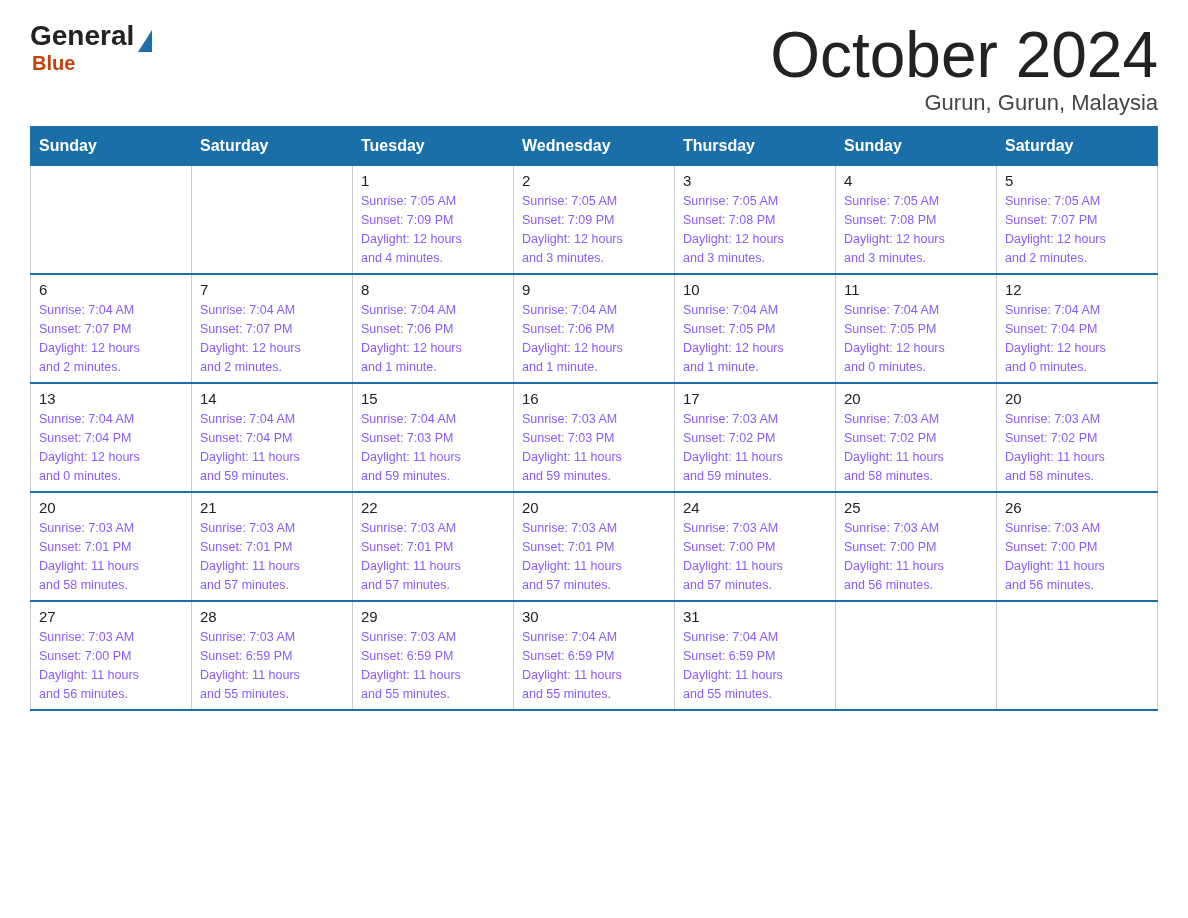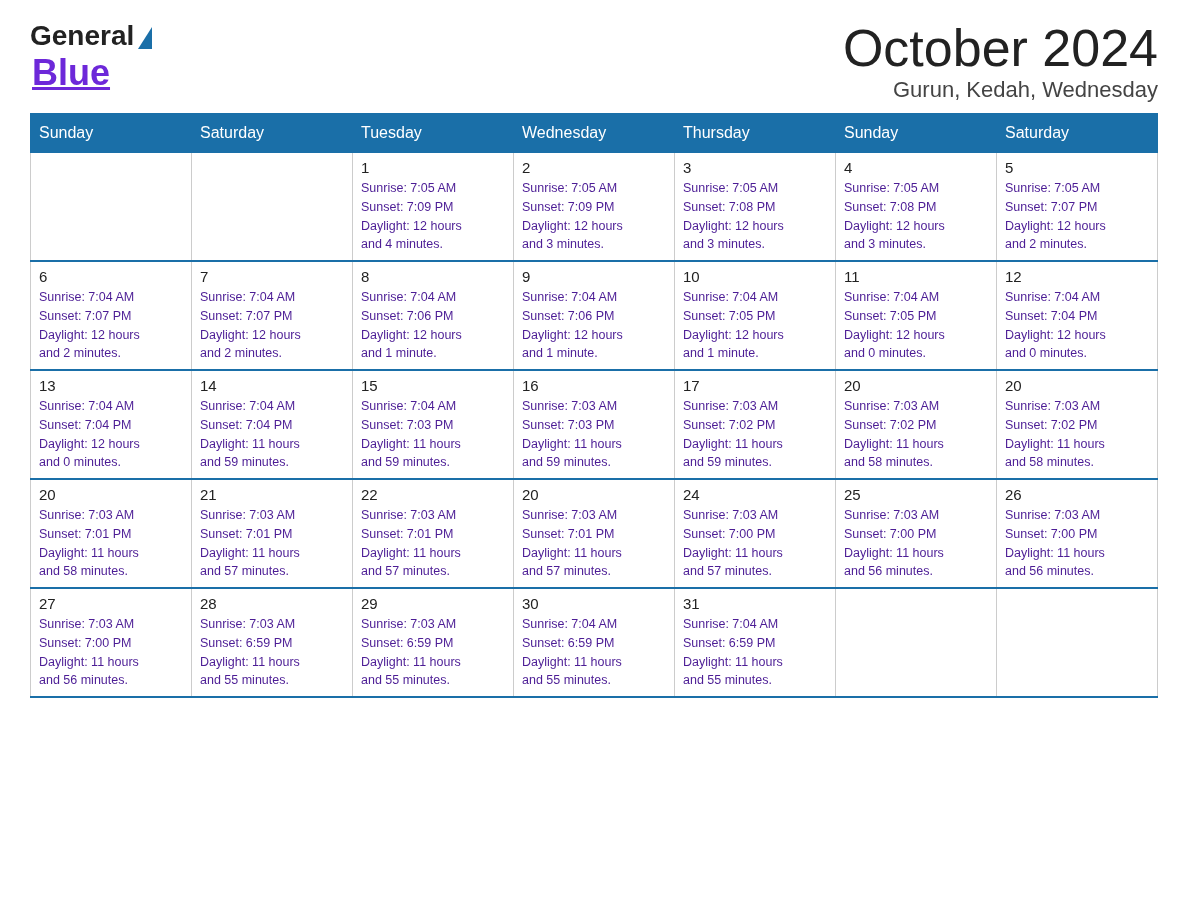--- a/index.html
+++ b/index.html
@@ -25,50 +25,49 @@
     .logo-triangle {
       width: 0;
       height: 0;
       border-left: 14px solid transparent;
       border-right: 0px solid transparent;
       border-bottom: 22px solid #1a6fa8;
       margin-left: 4px;
       margin-top: 4px;
     }
     .logo-blue {
-      font-size: 36px;
+      font-size: 20px;
       font-weight: bold;
-      color: #6d28d9;
+      color: #c2410c;
       margin-top: -2px;
-      text-decoration: underline;
     }
     .title-block {
       text-align: right;
     }
     .title-block h1 {
-      font-size: 52px;
+      font-size: 64px;
       font-weight: normal;
       color: #222;
       line-height: 1.1;
     }
     .title-block h2 {
       font-size: 22px;
       font-weight: normal;
       color: #444;
     }
     .calendar {
       width: 100%;
       border-collapse: collapse;
       margin-top: 5px;
     }
     .calendar th {
       background: #1a6fa8;
       color: #fff;
       font-size: 16px;
-      font-weight: normal;
+      font-weight: bold;
       padding: 10px 8px;
       text-align: left;
       border: 1px solid #1a6fa8;
     }
     .calendar td {
       border: 1px solid #ccc;
       vertical-align: top;
       padding: 6px 8px;
       width: 14.28%;
       font-size: 13px;
@@ -77,55 +76,55 @@
     .calendar tr.week-row td {
       border-bottom: 2px solid #1a6fa8;
     }
     .day-num {
       font-size: 15px;
       color: #222;
       margin-bottom: 3px;
     }
     .day-info {
       font-size: 12.5px;
-      color: #4c1d95;
+      color: #8b5cf6;
       line-height: 1.5;
     }
     .empty-cell {
       background: #fff;
     }
     .logo-wrapper {
       display: flex;
       flex-direction: column;
       align-items: flex-start;
     }
     .logo-row1 {
       display: flex;
-      align-items: center;
+      align-items: flex-end;
     }
     .logo-row2 {
       margin-left: 2px;
     }
   </style>
 </head>
 <body>
 
 <div class="header">
   <div class="logo-wrapper">
     <div class="logo-row1">
       <span class="logo-general">General</span>
       <div class="logo-triangle"></div>
     </div>
     <div class="logo-row2">
       <span class="logo-blue">Blue</span>
     </div>
   </div>
   <div class="title-block">
     <h1>October 2024</h1>
-    <h2>Gurun, Kedah, Wednesday</h2>
+    <h2>Gurun, Gurun, Malaysia</h2>
   </div>
 </div>
 
 <table class="calendar">
   <thead>
     <tr>
     <th>Sunday</th>
         <th>Saturday</th>
         <th>Tuesday</th>
         <th>Wednesday</th>

